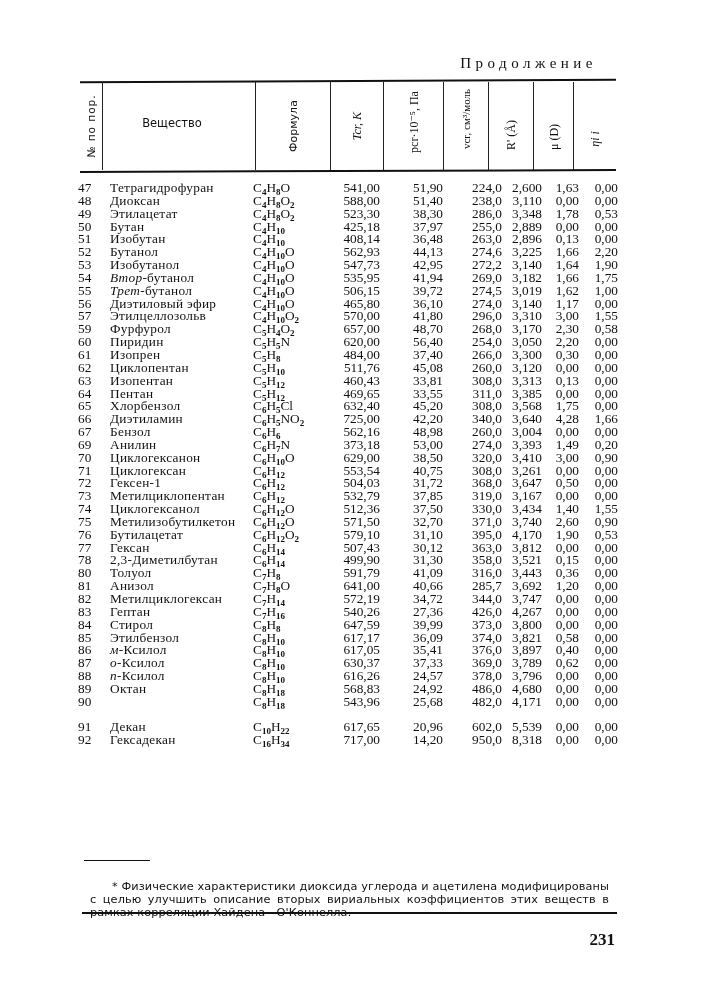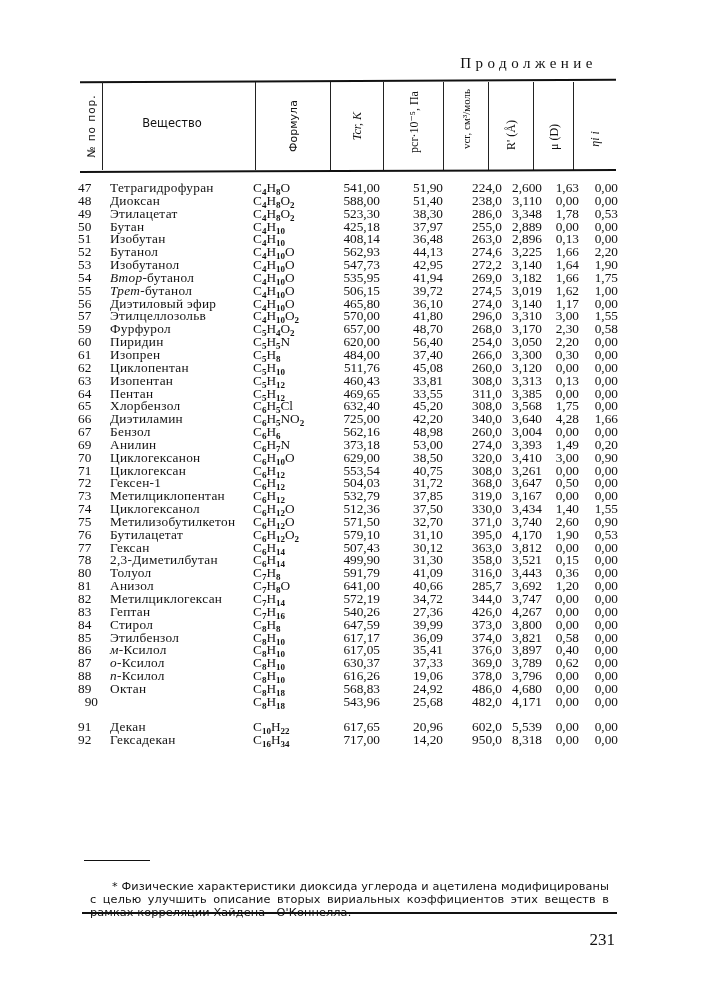--- a/index.html
+++ b/index.html
@@ -11,36 +11,36 @@
   .header { position: absolute; left: 80px; top: 82px; width: 535px; height: 88px; }
   .hcell { position: absolute; top: 0; height: 88px; border-left: 1px solid #222; box-sizing: border-box; }
   .hcell:first-child { border-left: none; }
   .vtext { position: absolute; left: 50%; top: 50%; transform: translate(-50%, -50%) rotate(-90deg);
            white-space: nowrap; font-size: 12px; }
   .htext { position: absolute; left: 0; right: 14px; top: 34px; text-align: center; font-size: 12.5px;
            font-family: "DejaVu Sans", sans-serif; font-size: 11.5px; }
   .it { font-style: italic; }
   .rows { position: absolute; left: 78px; top: 181px; width: 540px; }
   .row { position: relative; height: 12.85px; font-size: 13.3px; line-height: 13px; }
-  .row.tall { height: 25.7px; text-align: right; }
+  .row.tall { height: 25.7px; }
   .row span { position: absolute; top: 0; white-space: nowrap; }
   .c-no { left: 0; width: 20px; }
   .c-name { left: 32px; letter-spacing: 0.3px; }
   .c-form { left: 175px; }
   .c-t { right: 238px; }
   .c-p { right: 175px; }
   .c-v { right: 116px; }
   .c-r { right: 76px; }
   .c-mu { right: 39px; }
   .c-eta { right: 0; }
   sub { font-size: 9px; vertical-align: -3px; line-height: 0; font-weight: bold; }
   .footnote { position: absolute; left: 82px; top: 872px; width: 535px; font-size: 11.3px; line-height: 13px;
               font-family: "DejaVu Sans", sans-serif; letter-spacing: 0.1px; }
   .footnote p { margin: 8px; text-align: justify; text-indent: 22px; }
-  .pagenum { position: absolute; right: 86px; top: 930px; font-size: 17px; font-weight: normal; }
+  .pagenum { position: absolute; right: 86px; top: 930px; font-size: 17px; font-weight: bold; }
 </style>
 </head>
 <body>
 
 <div class="page">
   <div class="continuation">Продолжение</div>
 
   <div class="rule" style="left:80px; top:80px; width:536px; transform:rotate(-0.25deg);"></div>
 
   <div class="header">
@@ -492,21 +492,21 @@
         <span class="c-v">369,0</span>
         <span class="c-r">3,789</span>
         <span class="c-mu">0,62</span>
         <span class="c-eta">0,00</span>
       </div>
       <div class="row">
         <span class="c-no">88</span>
         <span class="c-name"><i>п</i><span style="position: static;">-Ксилол</span></span>
         <span class="c-form">C<sub>8</sub>H<sub>10</sub></span>
         <span class="c-t">616,26</span>
-        <span class="c-p">19,06</span>
+        <span class="c-p">24,57</span>
         <span class="c-v">378,0</span>
         <span class="c-r">3,796</span>
         <span class="c-mu">0,00</span>
         <span class="c-eta">0,00</span>
       </div>
       <div class="row">
         <span class="c-no">89</span>
         <span class="c-name">Октан</span>
         <span class="c-form">C<sub>8</sub>H<sub>18</sub></span>
         <span class="c-t">568,83</span>

